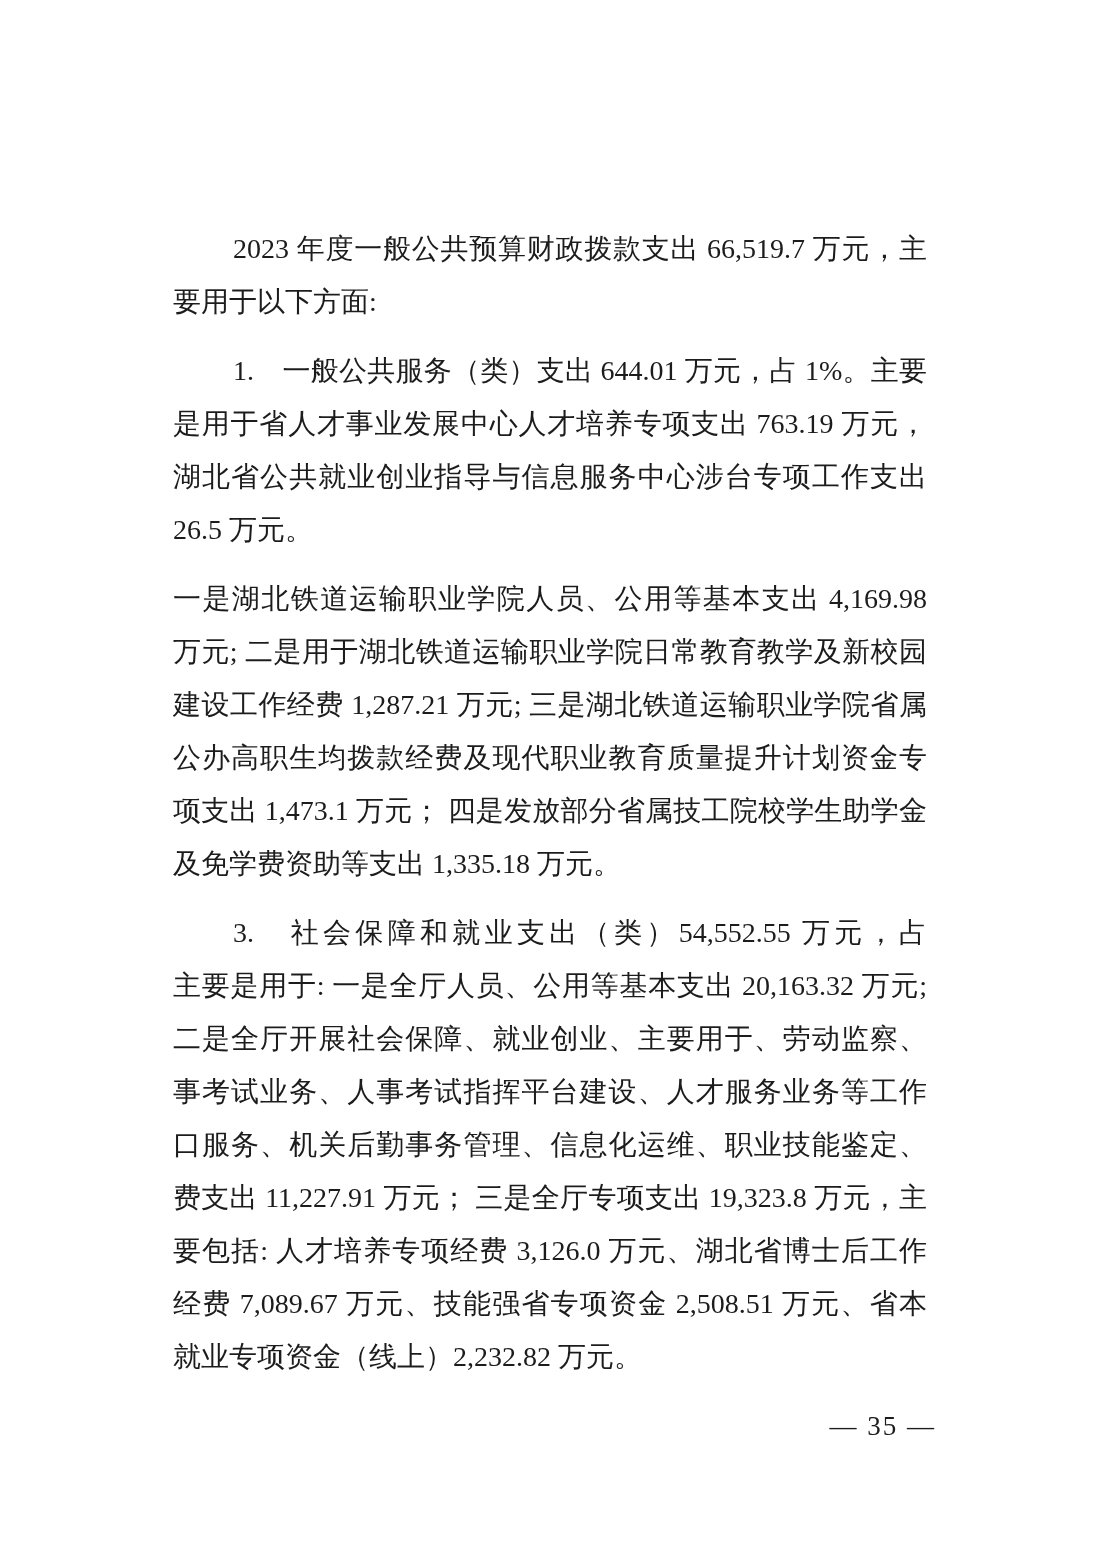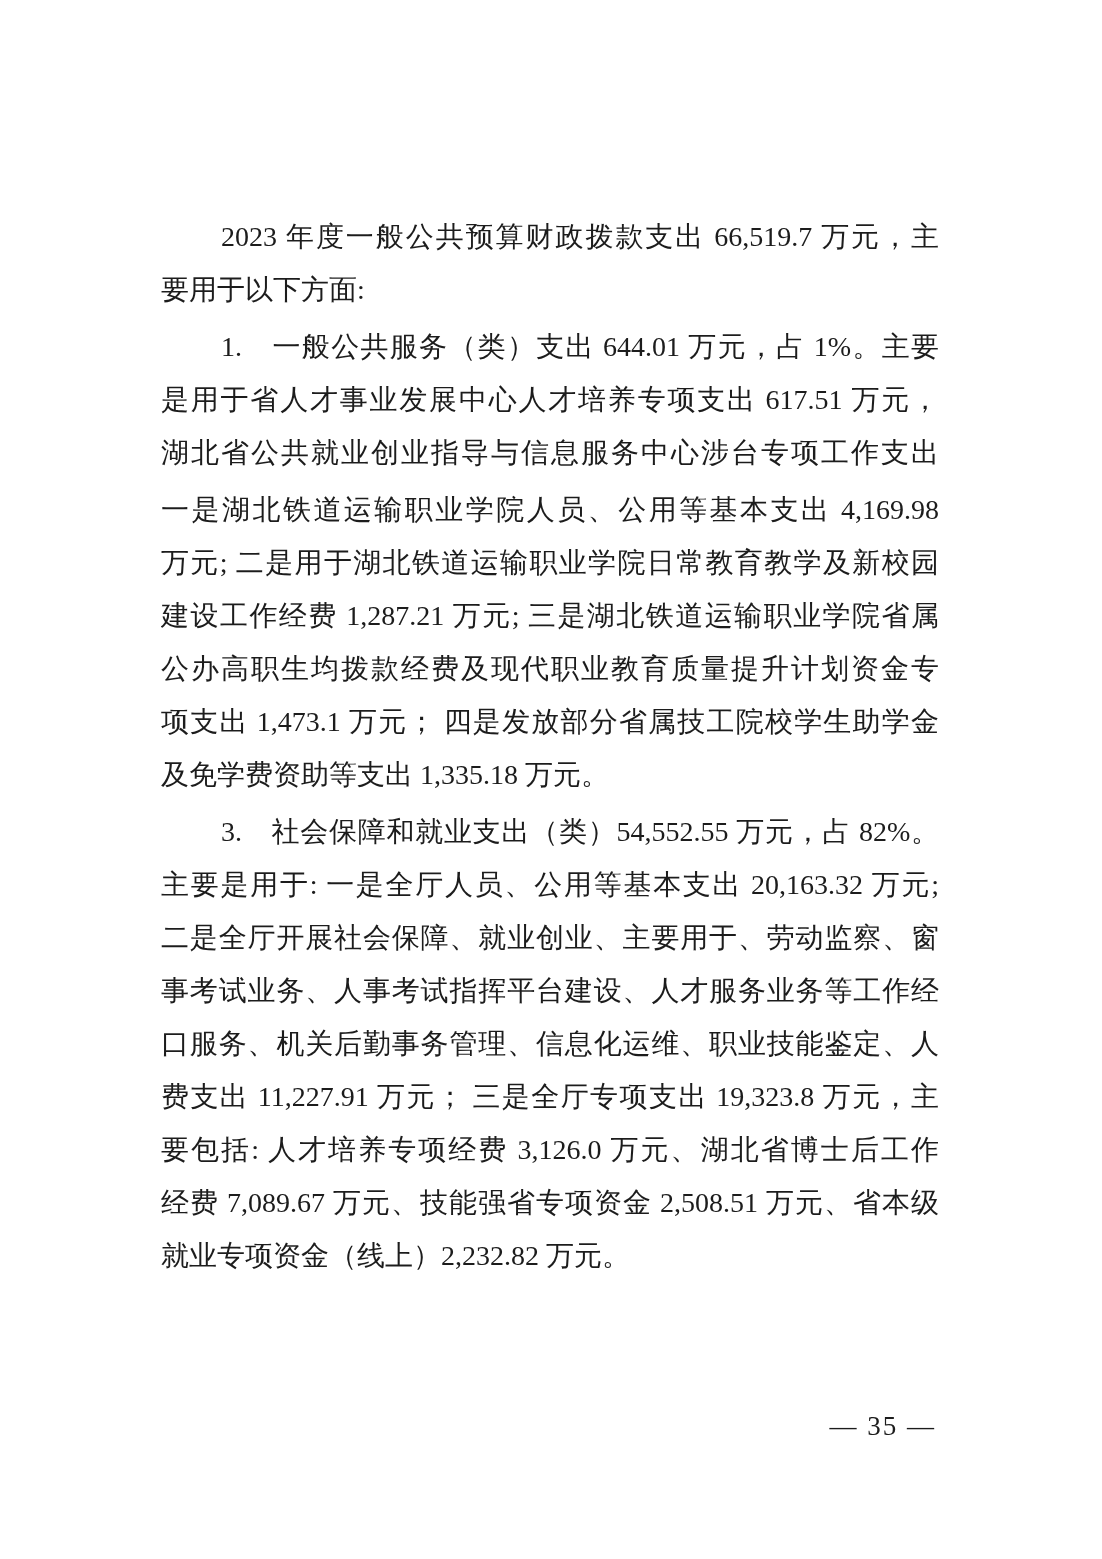--- a/index.html
+++ b/index.html
@@ -16,21 +16,21 @@
     font-family: "Liberation Serif", "DejaVu Serif", serif;
     color: #1c1c1c;
   }
   .doc-body {
     position: absolute;
     left: 157px;
     top: 206px;
     width: 786px;
   }
   .paragraph {
-    margin: 4px;
+    margin: 16px;
     padding: 0;
   }
   .line {
     font-size: 28px;
     line-height: 53px;
     height: 53px;
     white-space: pre-wrap;
     text-align: justify;
     text-align-last: justify;
     overflow: hidden;
@@ -55,22 +55,23 @@
 <body>
 
 <div class="page" style="background: rgb(255, 255, 255); color: rgb(28, 28, 28);">
   <div class="doc-body">
       <div class="paragraph">
         <div class="line indent">2023 年度一般公共预算财政拨款支出 66,519.7 万元，主</div>
         <div class="line last">要用于以下方面:</div>
       </div>
       <div class="paragraph">
         <div class="line indent">1.　一般公共服务（类）支出 644.01 万元，占 1%。主要</div>
-        <div class="line">是用于省人才事业发展中心人才培养专项支出 617.51 万元，</div>
+        <div class="line">是用于省人才事业发展中心人才培养专项支出 763.19 万元，</div>
         <div class="line">湖北省公共就业创业指导与信息服务中心涉台专项工作支出</div>
+        <div class="line last">26.5 万元。</div>
       </div>
       <div class="paragraph">
         <div class="line">一是湖北铁道运输职业学院人员、公用等基本支出 4,169.98</div>
         <div class="line">万元; 二是用于湖北铁道运输职业学院日常教育教学及新校园</div>
         <div class="line">建设工作经费 1,287.21 万元; 三是湖北铁道运输职业学院省属</div>
         <div class="line">公办高职生均拨款经费及现代职业教育质量提升计划资金专</div>
         <div class="line">项支出 1,473.1 万元； 四是发放部分省属技工院校学生助学金</div>
         <div class="line last">及免学费资助等支出 1,335.18 万元。</div>
       </div>
       <div class="paragraph">

